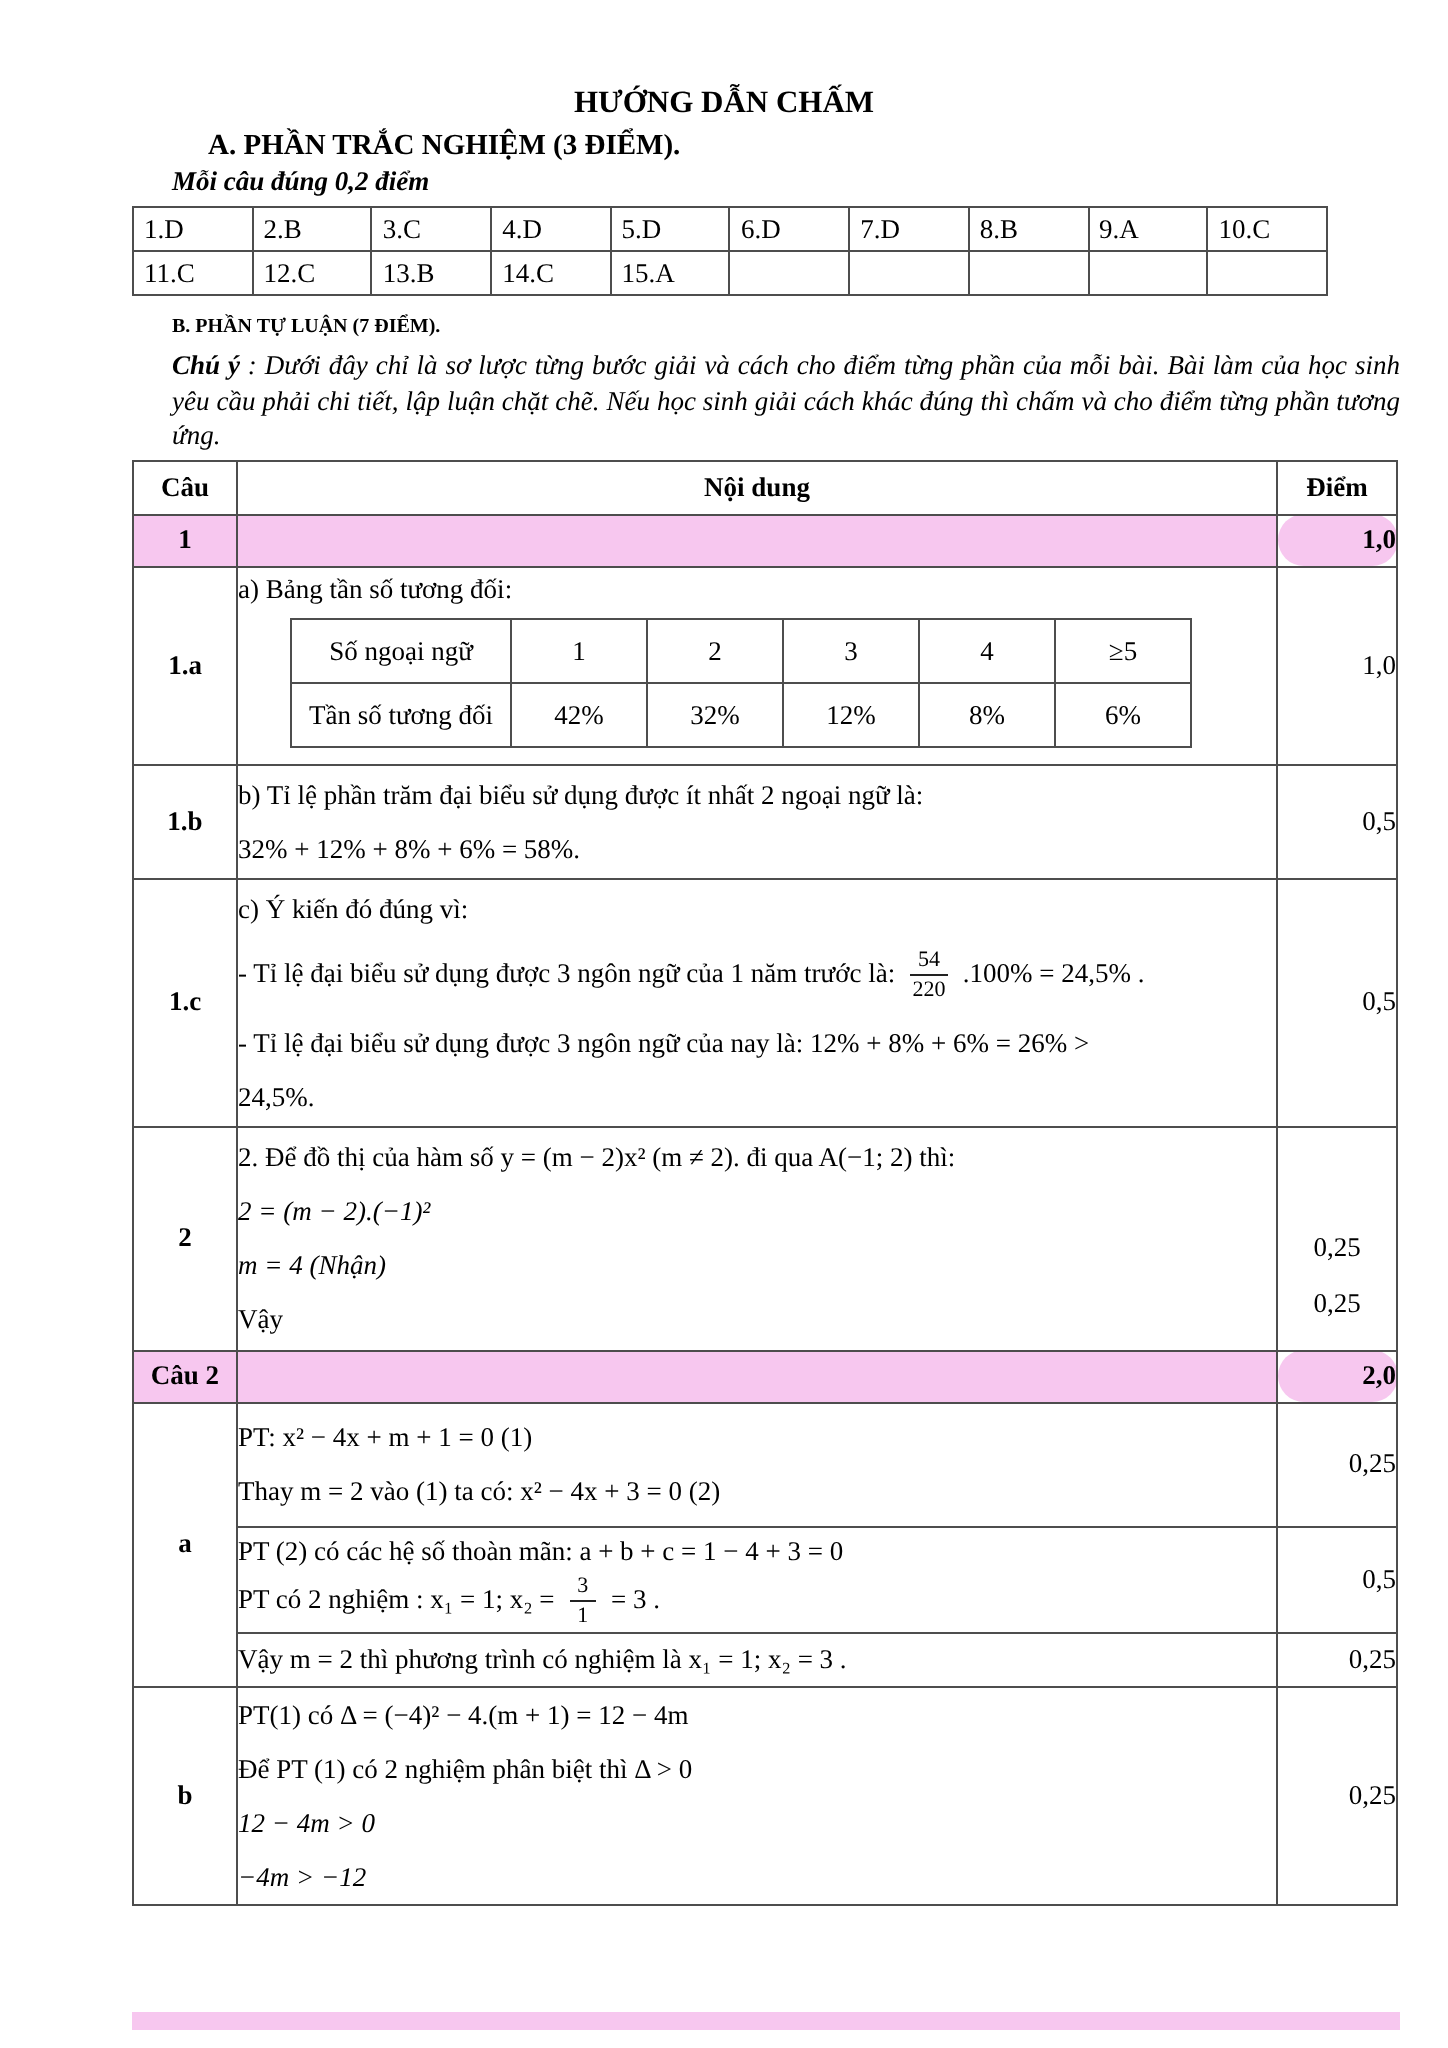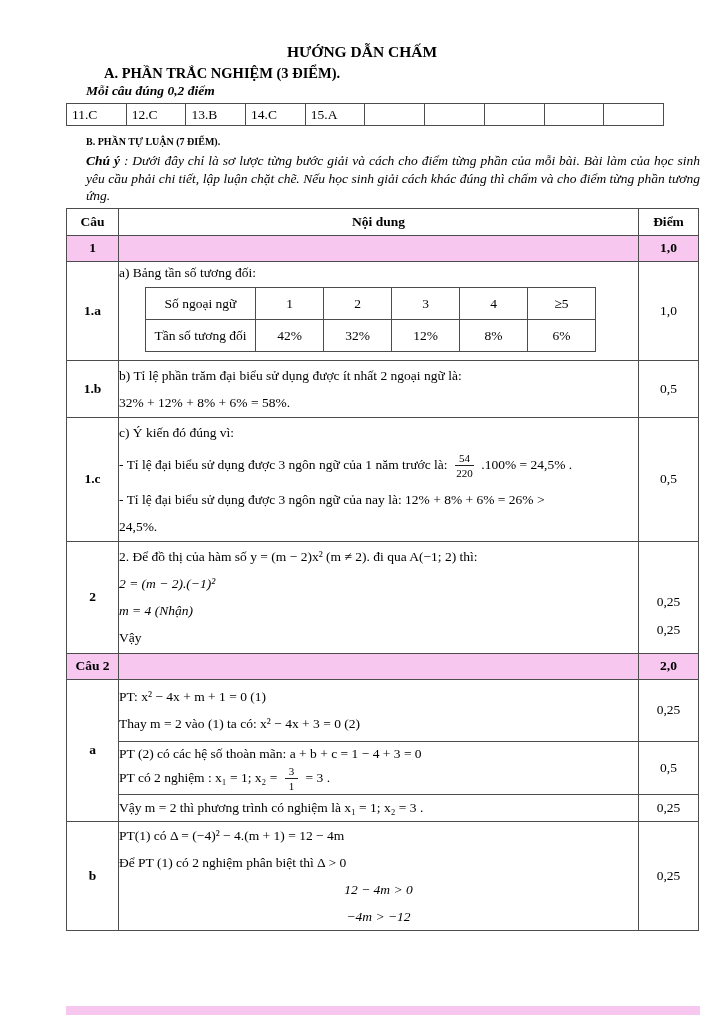--- a/index.html
+++ b/index.html
@@ -11,48 +11,60 @@
   .h-a{margin:3px 0 0 104px;font-weight:bold;font-size:14.5px;line-height:18px;}
   .h-sub{margin:0 0 0 86px;font-weight:bold;font-style:italic;font-size:13.5px;line-height:17px;}
   table.mc{margin:4px 0 0 66px;border-collapse:collapse;table-layout:fixed;width:598px;}
   table.mc td{border:1px solid #4d4d4d;height:21px;padding:0 0 0 5px;font-size:13.5px;vertical-align:middle;}
   .h-b{margin:7px 0 0 86px;font-weight:bold;font-size:10px;line-height:18px;}
   .note{margin:1px 24px 0 86px;font-style:italic;font-size:13.5px;line-height:17.6px;text-align:justify;}
   .note .lbl{font-weight:bold;}
   table.rubric{margin:3px 0 0 66px;border-collapse:collapse;table-layout:fixed;width:632px;}
   table.rubric td{border:1px solid #4d4d4d;vertical-align:middle;font-size:13.5px;padding:0;}
   td.cau{text-align:center;font-weight:bold;}
-  td.diem{text-align:center;}
+  td.diem{text-align:right;border-radius:13px;}
   tr.hdr td{text-align:center;font-weight:bold;height:26px;}
   tr.band td{height:25px;background:#f7c7ef;font-weight:bold;}
   tr.band td.diem{font-weight:bold;}
   td.content{padding:4px 10px 4px 8px;vertical-align:middle;}
   .line{line-height:27px;}
   .eq{font-style:italic;}
-  .center{text-align:center;}
+  .center{}
   table.freq{margin:4px 0 6px 26px;border-collapse:collapse;table-layout:fixed;width:450px;}
   table.freq td{border:1px solid #4d4d4d;height:31px;text-align:center;vertical-align:middle;font-size:13.5px;}
   .frac{display:inline-block;vertical-align:middle;text-align:center;margin:0 4px;font-size:11px;line-height:1.15;}
   .frac .fnum{display:block;padding:0 4px 1px;border-bottom:1px solid #222;}
   .frac .fden{display:block;padding-top:1px;}
   .score-stack{display:flex;flex-direction:column;align-items:center;justify-content:flex-start;padding-top:50px;gap:8px;}
   .score-stack div{line-height:20px;}
   .bottom-strip{position:absolute;left:66px;top:1006px;width:634px;height:9px;background:#f7c7ef;}
 </style>
 </head>
 <body>
 
 <div class="page">
 
   <div class="doc-title">HƯỚNG DẪN CHẤM</div>
   <div class="h-a">A. PHẦN TRẮC NGHIỆM (3 ĐIỂM).</div>
   <div class="h-sub">Mỗi câu đúng 0,2 điểm</div>
 
   <table class="mc">
     <tbody>
+        <tr>
+      <td>1.D</td>
+      <td>2.B</td>
+      <td>3.C</td>
+      <td>4.D</td>
+      <td>5.D</td>
+      <td>6.D</td>
+      <td>7.D</td>
+      <td>8.B</td>
+      <td>9.A</td>
+      <td>10.C</td>
+    </tr>
     <tr>
       <td>11.C</td>
       <td>12.C</td>
       <td>13.B</td>
       <td>14.C</td>
       <td>15.A</td>
       <td></td>
       <td></td>
       <td></td>
       <td></td>

